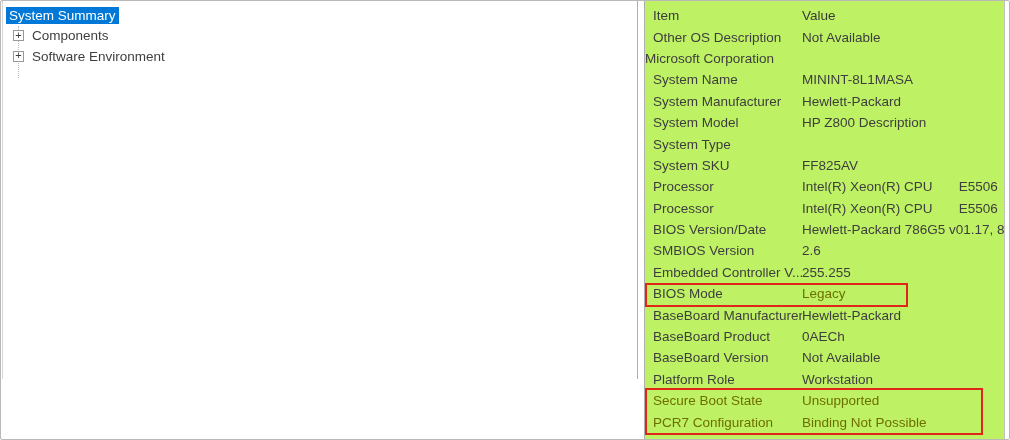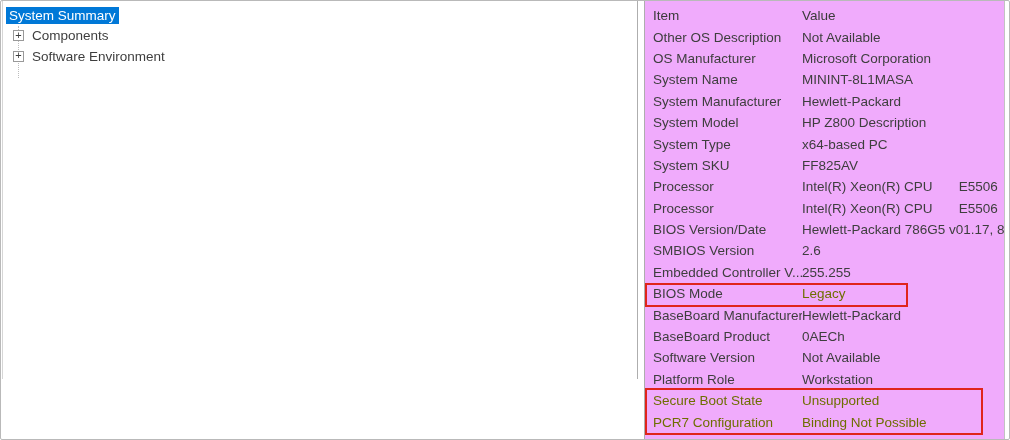--- a/index.html
+++ b/index.html
@@ -26,21 +26,21 @@
   .expand-box{
     width:11px;height:11px;box-sizing:border-box;border:1px solid #999;
     background:#fff;margin:0 5px 0 7px;display:flex;align-items:center;
     justify-content:center;font-size:11px;line-height:9px;color:#3e3e3e;
     flex:0 0 11px;z-index:1;
   }
   .expand-box::before{content:"+";margin-top:-1px;}
   
   .list-panel{
     position:absolute;left:643px;top:0;width:361px;height:438px;
-    box-sizing:border-box;background:#f0abfc;
+    box-sizing:border-box;background:#bef264;
     border-left:1px solid #aeaeae;border-right:1px solid #c2c2c2;
     overflow:hidden;
   }
   .rows{padding-top:4px;}
   .row{display:flex;align-items:center;height:21.4px;font-size:13.5px;}
   .c-item{
     flex:0 0 157px;box-sizing:border-box;padding-left:8px;
     overflow:hidden;white-space:nowrap;
   }
   .c-value{flex:1;overflow:hidden;white-space:pre;}
@@ -81,38 +81,36 @@
     <div class="rows">
       <div class="row header-row">
         <div class="c-item">Item</div>
         <div class="c-value">Value</div>
       </div>
     <div class="row">
           <div class="c-item">Other OS Description</div>
           <div class="c-value">Not Available</div>
         </div>
         <div class="row">
-          <div class="c-item">OS Manufacturer</div>
           <div class="c-value">Microsoft Corporation</div>
         </div>
         <div class="row">
           <div class="c-item">System Name</div>
           <div class="c-value">MININT-8L1MASA</div>
         </div>
         <div class="row">
           <div class="c-item">System Manufacturer</div>
           <div class="c-value">Hewlett-Packard</div>
         </div>
         <div class="row">
           <div class="c-item">System Model</div>
           <div class="c-value">HP Z800 Description</div>
         </div>
         <div class="row">
           <div class="c-item">System Type</div>
-          <div class="c-value">x64-based PC</div>
         </div>
         <div class="row">
           <div class="c-item">System SKU</div>
           <div class="c-value">FF825AV</div>
         </div>
         <div class="row">
           <div class="c-item">Processor</div>
           <div class="c-value">Intel(R) Xeon(R) CPU       E5506</div>
         </div>
         <div class="row">
@@ -137,21 +135,21 @@
         </div>
         <div class="row">
           <div class="c-item">BaseBoard Manufacturer</div>
           <div class="c-value">Hewlett-Packard</div>
         </div>
         <div class="row">
           <div class="c-item">BaseBoard Product</div>
           <div class="c-value">0AECh</div>
         </div>
         <div class="row">
-          <div class="c-item">Software Version</div>
+          <div class="c-item">BaseBoard Version</div>
           <div class="c-value">Not Available</div>
         </div>
         <div class="row">
           <div class="c-item">Platform Role</div>
           <div class="c-value">Workstation</div>
         </div>
         <div class="row">
           <div class="c-item olive">Secure Boot State</div>
           <div class="c-value olive">Unsupported</div>
         </div>

